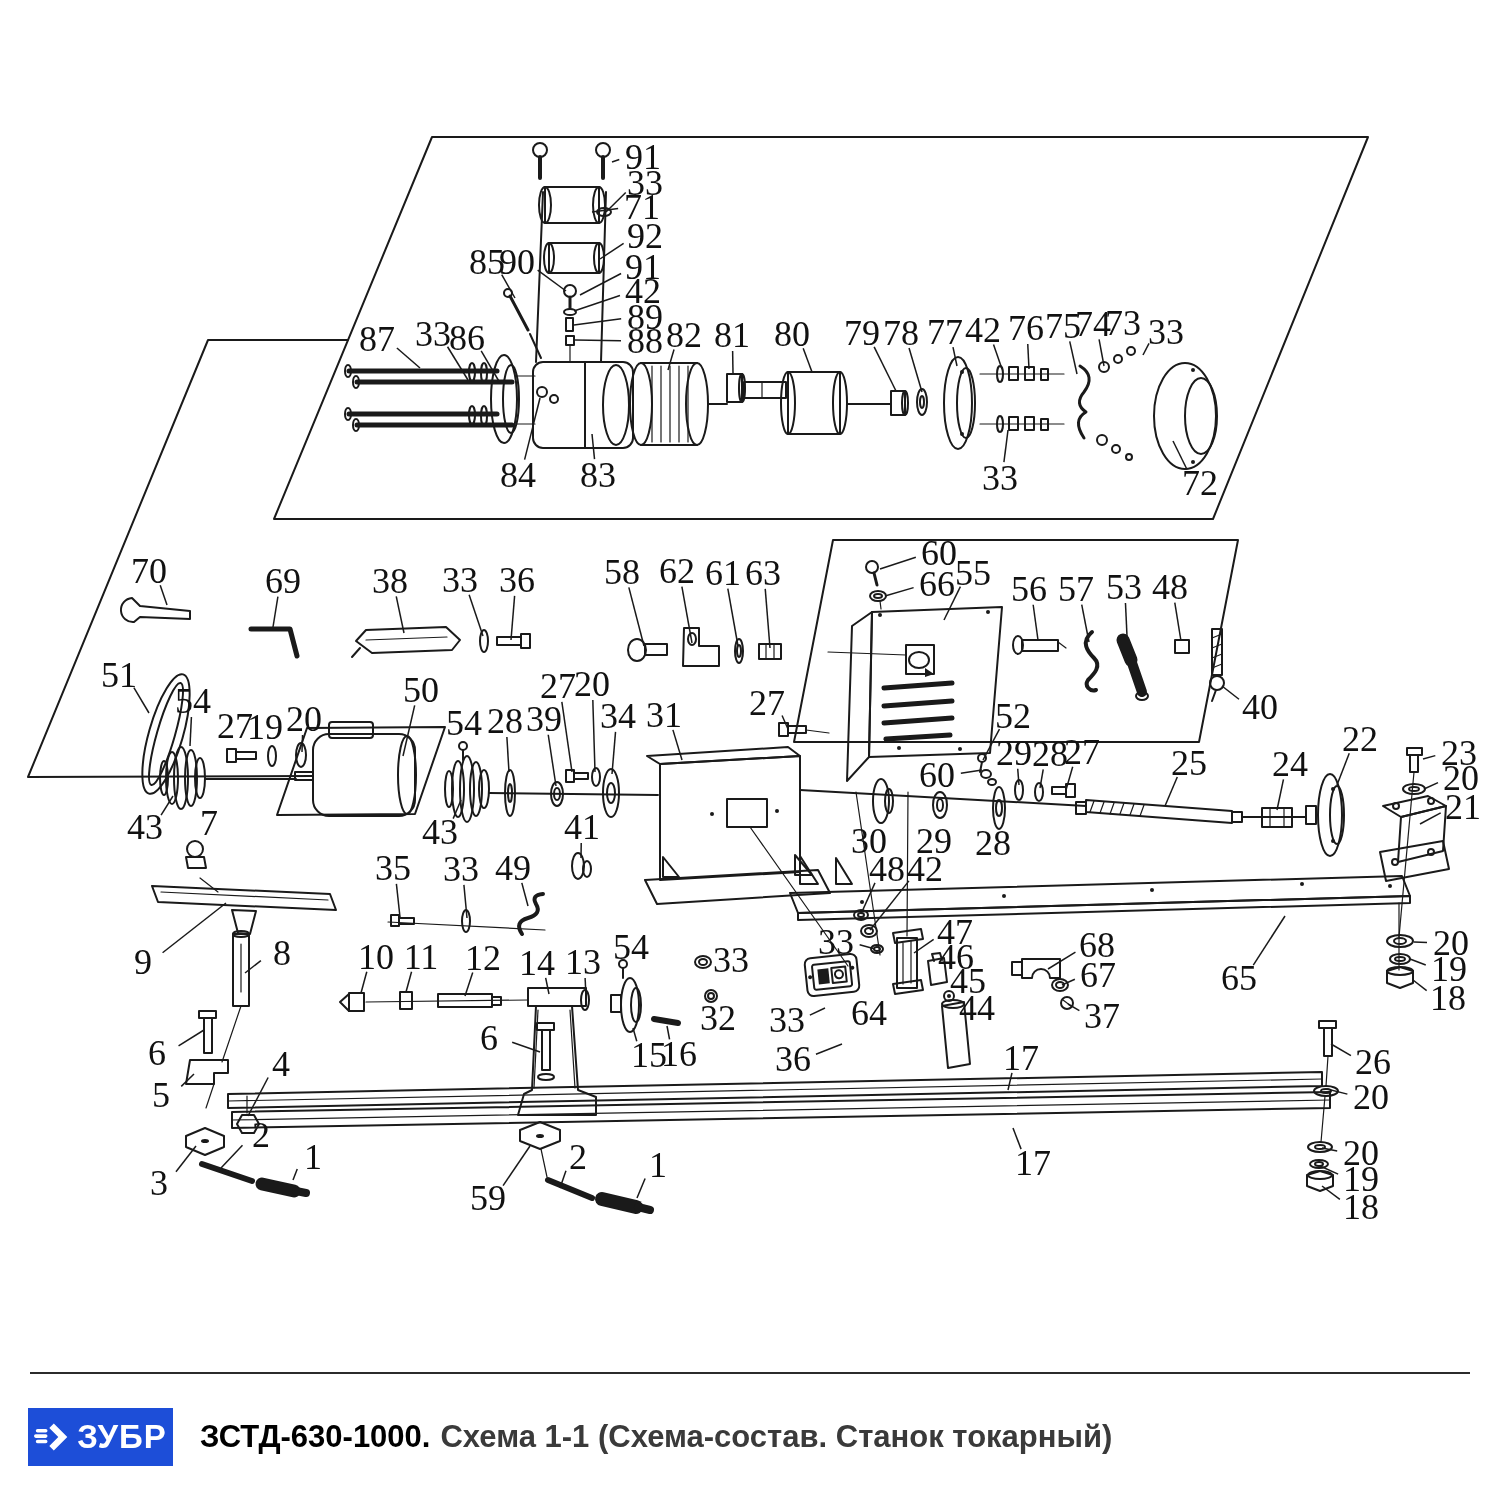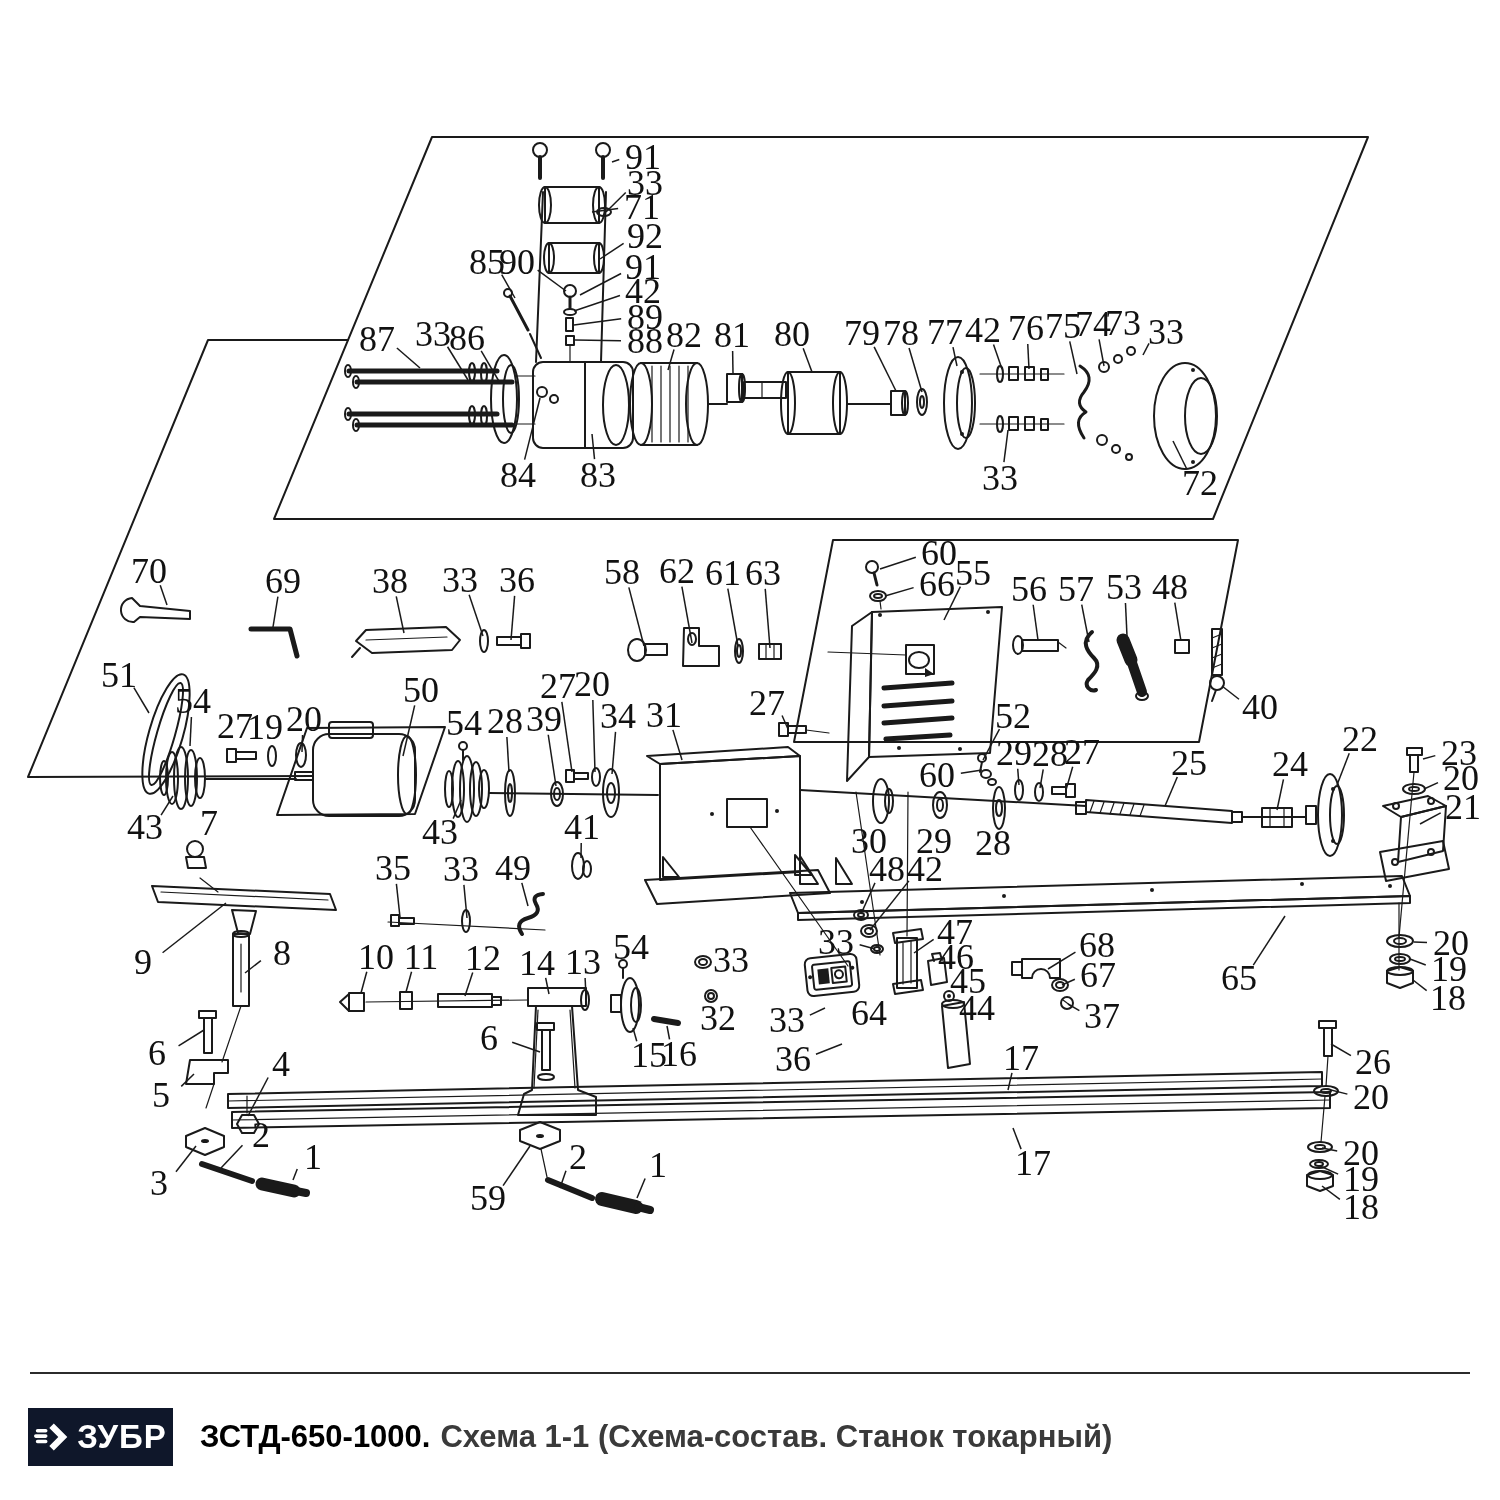--- a/index.html
+++ b/index.html
@@ -6,21 +6,21 @@
   body{width:1500px;height:1500px;position:relative;font-family:"Liberation Sans",sans-serif;overflow:hidden;}
   svg#diagram{position:absolute;left:0;top:0;}
   svg#diagram *{vector-effect:non-scaling-stroke;}
   .ln{stroke:#1a1a1a;fill:none;stroke-width:2;stroke-linejoin:round;stroke-linecap:round;}
   .fl{fill:#1a1a1a;stroke:none;}
   .thin{stroke-width:1.2;}
   .th3{stroke-width:3;}
   .leader{stroke:#1a1a1a;stroke-width:1.5;fill:none;}
   .part-num{font-family:"Liberation Serif","DejaVu Serif",serif;font-size:36px;fill:#111;text-anchor:middle;dominant-baseline:central;}
   .rule{position:absolute;left:30px;right:30px;top:1372px;border-top:2px solid #2b2b2b;}
-  .logo{position:absolute;left:28px;top:1408px;width:145px;height:58px;background:#0f172a;display:flex;align-items:center;justify-content:center;gap:7px;}
+  .logo{position:absolute;left:28px;top:1408px;width:145px;height:58px;background:#1d4ed8;display:flex;align-items:center;justify-content:center;gap:7px;}
   .logo .brand{color:#ffffff;font-weight:800;font-size:33px;letter-spacing:1px;font-family:"Liberation Sans",sans-serif;}
   .title-line{position:absolute;left:200px;top:1419px;white-space:nowrap;font-size:31px;}
   .title-line .model{font-weight:bold;color:#000000;}
   .title-line .subtitle{font-weight:bold;color:#3a3a3a;margin-left:10px;}
 </style>
 </head>
 <body>
 
 <svg id="diagram" width="1500" height="1500" viewBox="0 0 1500 1500">
 
@@ -762,14 +762,14 @@
 
 <div class="rule"></div>
 <div class="logo">
   <svg width="36" height="36" viewBox="0 0 40 40">
     <path d="M4 13 h9 M2 19 h11 M4 25 h9" stroke="#ffffff" stroke-width="4" fill="none" stroke-linecap="round"></path>
     <path d="M22 5 L37 20 L22 35 L17 30 L27 20 L17 10 Z" fill="#ffffff"></path>
   </svg>
   <span class="brand">ЗУБР</span>
 </div>
 <div class="title-line">
-  <span class="model">ЗСТД-650-1000.</span><span class="subtitle">Схема 1-1 (Схема-состав. Станок токарный)</span>
+  <span class="model">ЗСТД-630-1000.</span><span class="subtitle">Схема 1-1 (Схема-состав. Станок токарный)</span>
 </div>
 
 </body></html>

